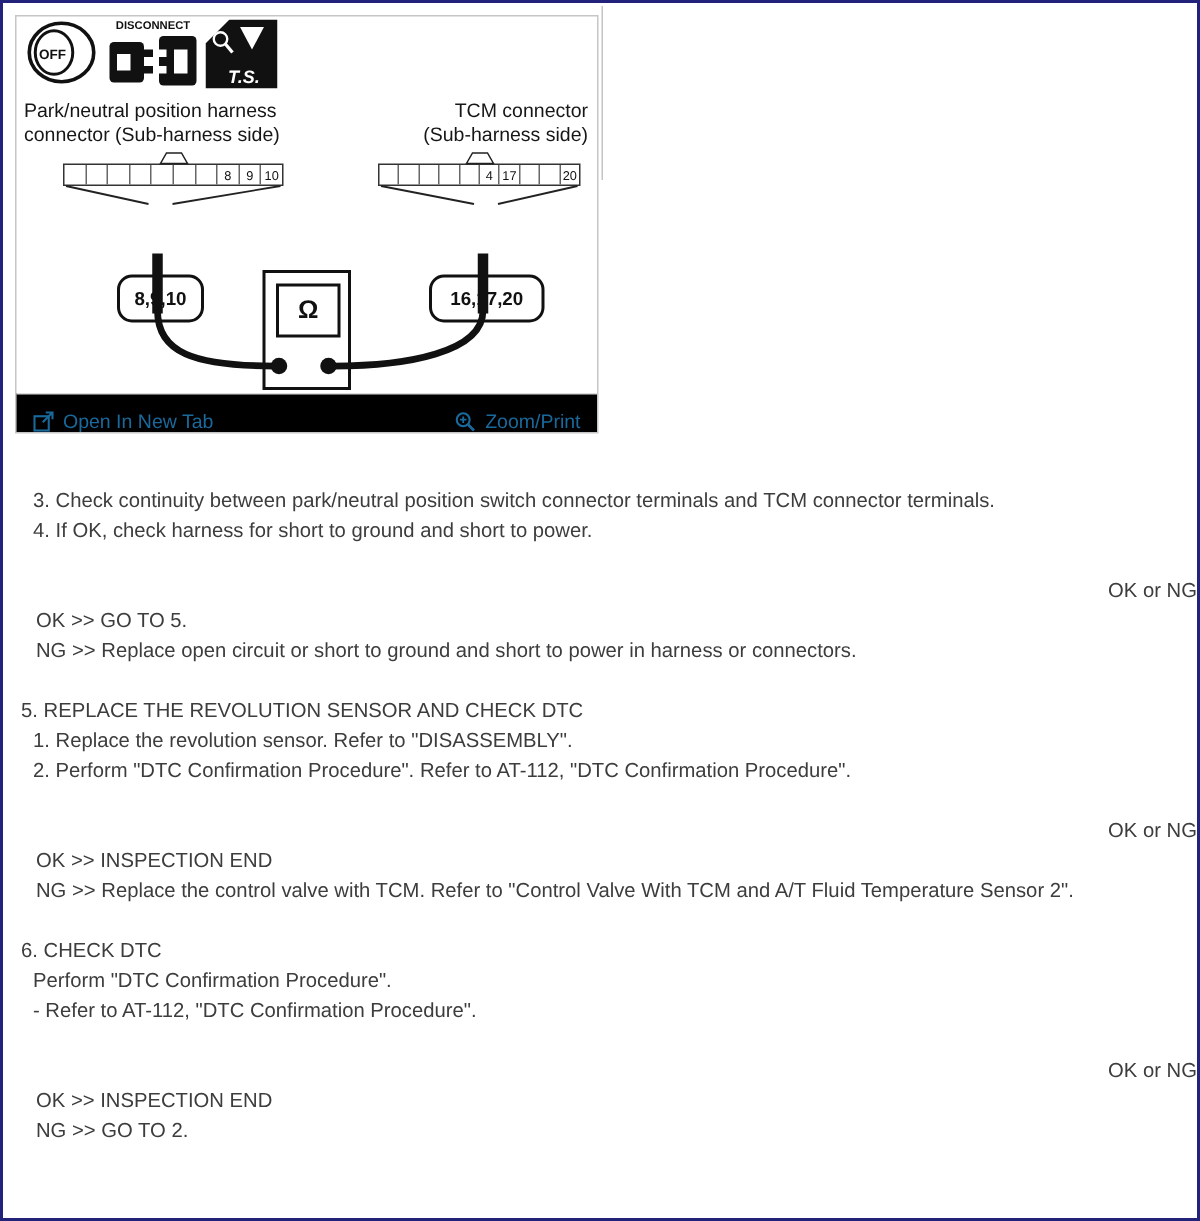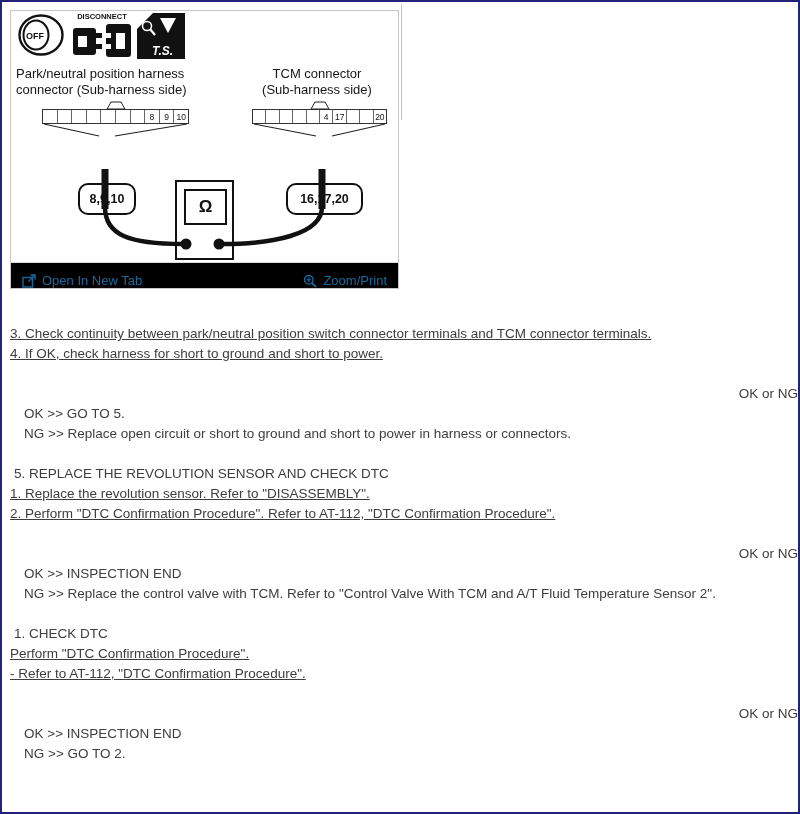--- a/index.html
+++ b/index.html
@@ -7,21 +7,21 @@
   body { font-family: "Liberation Sans", sans-serif; background: #ffffff; }
 
   .page { position: relative; width: 800px; height: 814px; border: 2px solid #22227a; background: #fff; overflow: hidden; }
   .col-divider { position: absolute; left: 399px; top: 2px; width: 1px; height: 116px; background: #c4c4c4; }
 
   .figure-panel { position: absolute; left: 8px; top: 8px; width: 389px; height: 279px; border: 1px solid #c6c6c6; background: #fff; }
   .figure-canvas { position: relative; width: 387px; height: 251px; }
 
   .icon-abs { position: absolute; }
   .conn-label { position: absolute; font-size: 13px; line-height: 16px; color: #161616; }
-  .conn-label.right { text-align: center; }
+  .conn-label.right { text-align: right; }
 
   .strip { position: absolute; display: flex; height: 15px; border: 1px solid #333; background: #fff; z-index: 2; }
   .strip .cell { flex: 1; border-right: 1px solid #666; display: flex; align-items: center; justify-content: center; font-size: 8.5px; color: #111; }
   .strip .cell:last-child { border-right: none; }
 
   .stadium { position: absolute; height: 32px; border: 2px solid #111; border-radius: 10px; background: #fff;
              display: flex; align-items: center; justify-content: center; font-size: 12.5px; font-weight: 600; color: #111; z-index: 2; margin-top: 48px; }
 
   .meter-box { position: absolute; left: 164px; top: 169px; width: 59px; height: 80px; border: 2px solid #111; background: #fff; z-index: 2; }
   .meter-display { position: absolute; left: 7px; top: 7px; width: 43px; height: 36px; border: 2px solid #111;
@@ -30,21 +30,21 @@
   .overlay { position: absolute; left: 0; top: 0; z-index: 5; pointer-events: none; }
 
   .figure-footer { position: absolute; left: 0; bottom: 0; width: 387px; height: 26px; background: #000000; border-top: 1px solid #dcdcdc;
                    display: flex; align-items: flex-end; justify-content: space-between; padding: 0 11px; }
   .fig-link { display: flex; align-items: center; gap: 6px; font-size: 13px; color: #1a699c; cursor: pointer; }
 
   .body-text { position: absolute; left: 0; top: 322px; width: 796px; font-size: 13.5px; color: #3d3d3d; }
   .line { line-height: 20px; white-space: nowrap; }
   .gap { margin-top: 20px; }
   .sec { padding-left: 12px; }
-  .step { padding-left: 8px; text-decoration: underline; }
+  .step { padding-left: 20px; }
   .rhead { padding-left: 20px; text-align: right; }
   .rline { padding-left: 22px; }
 </style>
 </head>
 <body>
 
 <div class="page">
 
   <div class="figure-panel">
     <div class="figure-canvas">
@@ -159,21 +159,21 @@
     <div class="line step">4. If OK, check harness for short to ground and short to power.</div>
     <div class="line rhead gap">OK or NG</div>
     <div class="line rline">OK &gt;&gt; GO TO 5.</div>
     <div class="line rline">NG &gt;&gt; Replace open circuit or short to ground and short to power in harness or connectors.</div>
     <div class="line sec gap">5. REPLACE THE REVOLUTION SENSOR AND CHECK DTC</div>
     <div class="line step">1. Replace the revolution sensor. Refer to "DISASSEMBLY".</div>
     <div class="line step">2. Perform "DTC Confirmation Procedure". Refer to AT-112, "DTC Confirmation Procedure".</div>
     <div class="line rhead gap">OK or NG</div>
     <div class="line rline">OK &gt;&gt; INSPECTION END</div>
     <div class="line rline">NG &gt;&gt; Replace the control valve with TCM. Refer to "Control Valve With TCM and A/T Fluid Temperature Sensor 2".</div>
-    <div class="line sec gap">1. CHECK DTC</div>
+    <div class="line sec gap">6. CHECK DTC</div>
     <div class="line step">Perform "DTC Confirmation Procedure".</div>
     <div class="line step">-  Refer to AT-112, "DTC Confirmation Procedure".</div>
     <div class="line rhead gap">OK or NG</div>
     <div class="line rline">OK &gt;&gt; INSPECTION END</div>
     <div class="line rline">NG &gt;&gt; GO TO 2.</div>
   </div>
 
 </div>
 
 </body></html>

